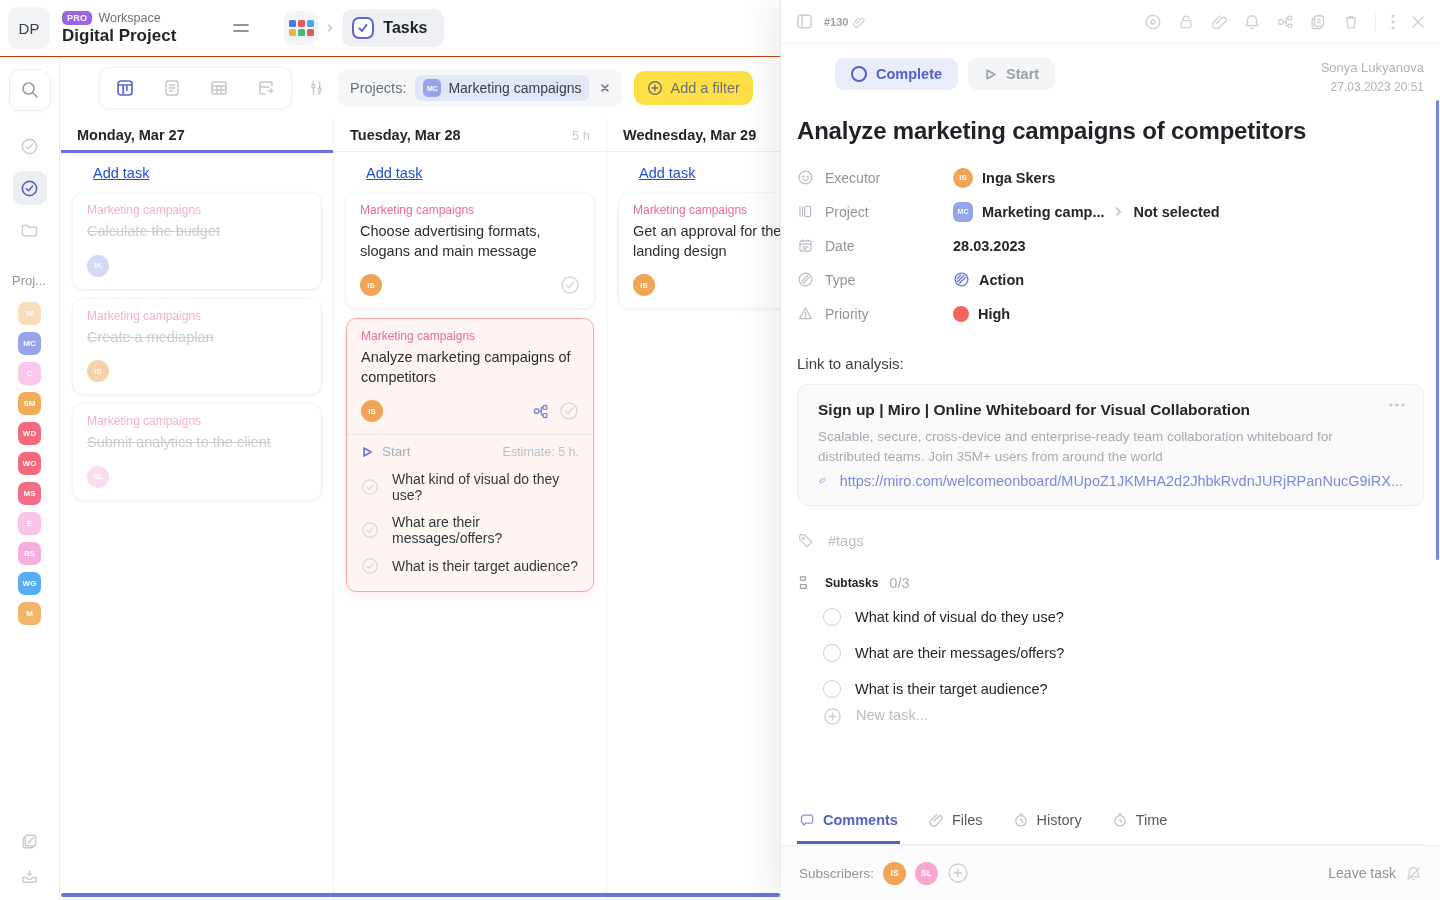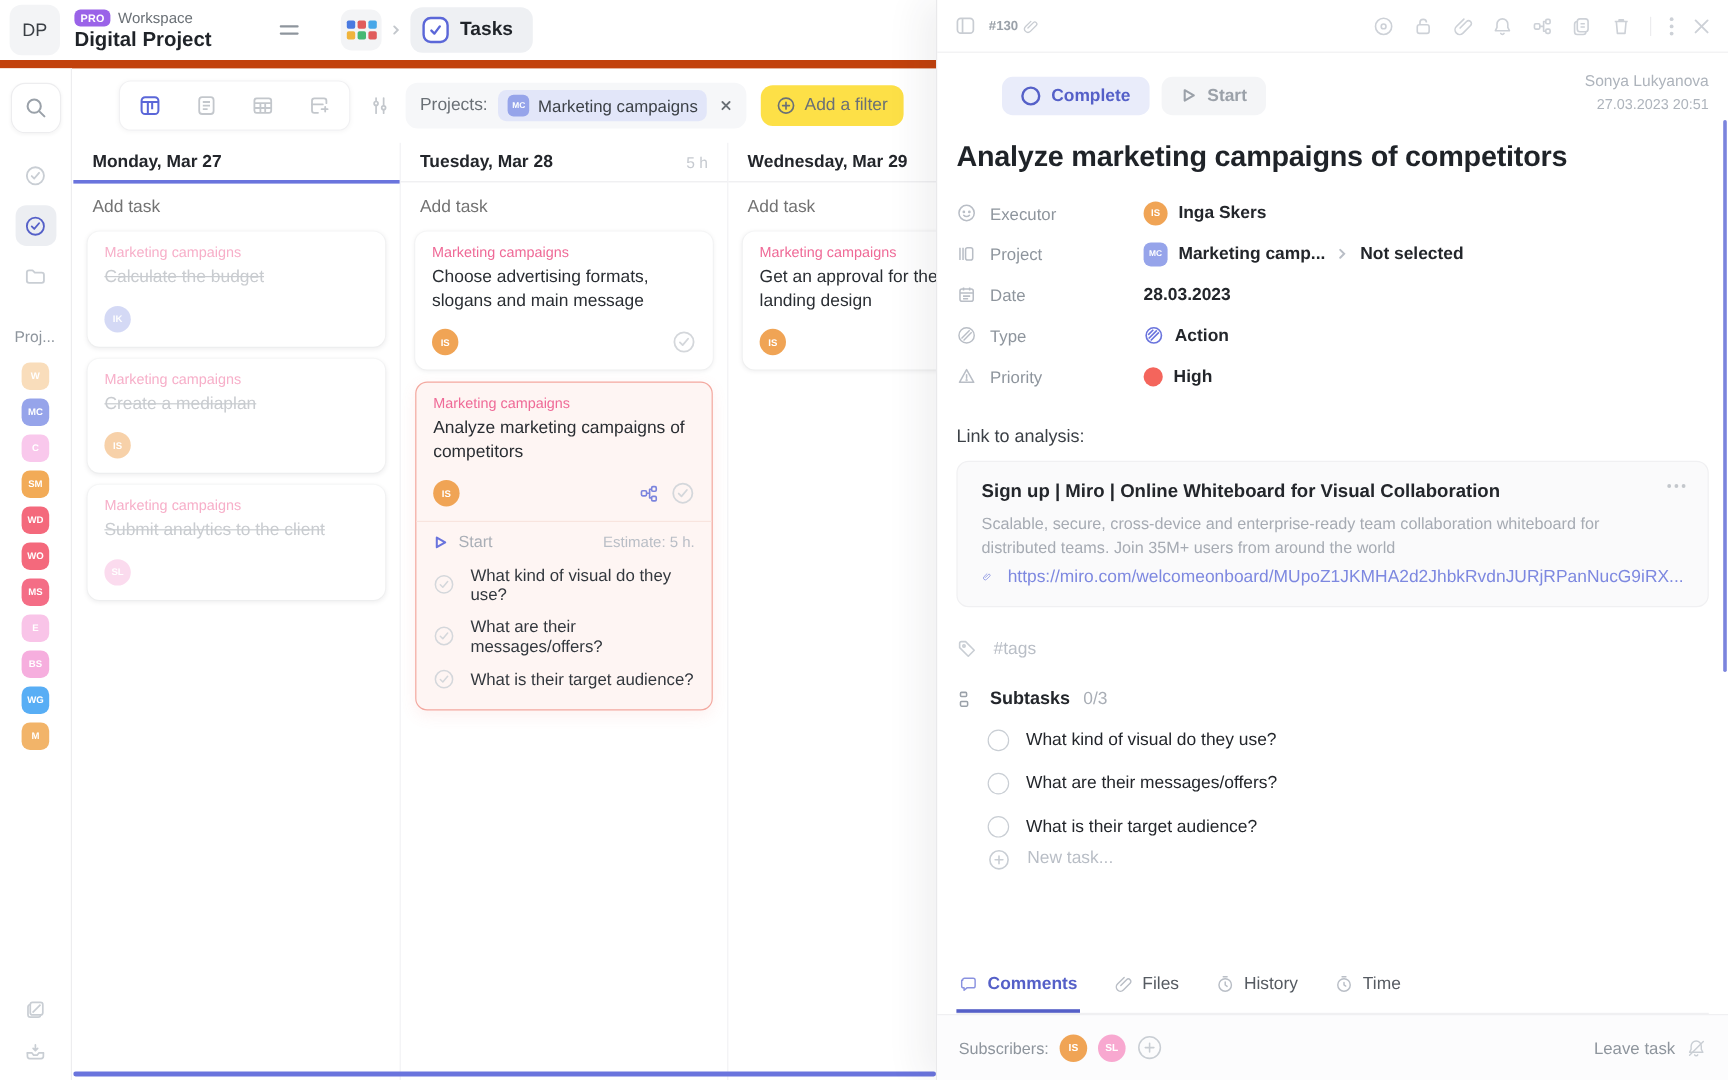--- a/index.html
+++ b/index.html
@@ -3,21 +3,21 @@
 <meta charset="utf-8">
 <style>
   * { margin:0; padding:0; box-sizing:border-box; }
   html,body { width:1440px; height:900px; overflow:hidden; background:#fff;
     font-family:"Liberation Sans", sans-serif; color:#23262b; }
 
   svg { display:block; }
 
   
   .topbar { position:absolute; left:0; top:0; width:780px; height:57px; background:#fff;
-    border-bottom:7px solid #c2410c; display:flex; align-items:center; z-index:4; }
+    border-bottom:1px solid #c2410c; display:flex; align-items:center; z-index:4; }
   .logo { width:42px; height:42px; margin-left:8px; border-radius:10px; background:#f3f4f6;
     display:flex; align-items:center; justify-content:center; font-size:15px; color:#3a3f45; }
   .ws { margin-left:12px; }
   .ws-top { display:flex; align-items:center; gap:6px; }
   .pro { background:#9a63e8; color:#fff; font-size:9px; font-weight:700; border-radius:5px;
     padding:2px 5px; letter-spacing:.3px; }
   .ws-label { font-size:12.5px; color:#6a7076; }
   .ws-name { font-size:17px; font-weight:700; color:#1f2328; margin-top:1px; }
   .hamburger { margin-left:54px; color:#8e959d; }
   .crumbs { display:flex; align-items:center; margin-left:32px; gap:7px; }
@@ -69,21 +69,21 @@
     padding:9px 13px; color:#6a7076; font-size:14.5px; }
 
   .columns { position:absolute; left:0; right:0; top:62px; bottom:0; display:flex; }
   .column { width:273px; flex:none; border-right:1px solid #f2f2f4; }
   .column:last-child { border-right:none; }
   .col-header { height:33px; display:flex; align-items:center; justify-content:space-between;
     padding:0 16px; border-bottom:1px solid #ededef; position:relative; }
   .col-title { font-size:14.5px; font-weight:700; color:#23262b; }
   .col-hours { font-size:13px; color:#c6cad0; }
   .col-header .active-bar { position:absolute; left:0; right:0; bottom:-2px; height:3px; background:#6a74dd; }
-  .add-task { padding:13px 16px 10px; font-size:14.5px; color:#737373; }
+  .add-task { padding:13px 32px 10px; font-size:14.5px; color:#1d4ed8;text-decoration:underline; }
   .cards { padding:2px 12px 12px; display:flex; flex-direction:column; gap:10px; }
   .card { background:#fff; border-radius:10px; padding:10px 14px 12px;
     box-shadow:0 1px 4px rgba(24,26,40,.08), 0 0 0 1px rgba(24,26,40,.02); }
   .card-proj { font-size:12px; color:#ef6a97; margin-bottom:5px; }
   .card-title { font-size:14.5px; color:#2a2e33; line-height:1.35; }
   .card-foot { display:flex; align-items:center; margin-top:13px; }
   .avatar { width:22px; height:22px; border-radius:50%; color:#fff; font-size:8px; font-weight:700;
     display:flex; align-items:center; justify-content:center; flex:none; }
   .foot-icons { margin-left:auto; display:flex; align-items:center; gap:10px; }
   .check-ic { color:#d4d7db; }
@@ -109,21 +109,21 @@
     border-left:1px solid #e9e9eb; box-shadow:-12px 0 30px rgba(40,40,60,.07); z-index:6;
     display:flex; flex-direction:column; }
   .p-header { height:44px; flex:none; display:flex; align-items:center; gap:10px; padding:0 14px;
     border-bottom:1px solid #f0f0f2; }
   .collapse-btn { color:#c9cdd3; }
   .task-id { display:flex; align-items:center; gap:3px; color:#9aa1a9; font-weight:700; font-size:11px; }
   .task-id svg { color:#c9cdd3; }
   .p-h-icons { margin-left:auto; display:flex; align-items:center; gap:15px; color:#cdd1d7; }
   .vdiv { width:1px; height:16px; background:#ececee; }
   .p-body { flex:1; display:flex; flex-direction:column; padding:0 16px; overflow:hidden; position:relative; }
-  .action-row { margin-top:14px; display:flex; gap:10px; align-items:flex-end;padding-left:38px; }
+  .action-row { margin-top:14px; display:flex; gap:10px; align-items:flex-start;padding-left:38px; }
   .btn { display:flex; align-items:center; gap:9px; border-radius:9px; padding:8px 16px;
     font-size:14.5px; font-weight:600; }
   .btn-complete { background:#e9ecfa; color:#5560c8; }
   .ring { width:16px; height:16px; border:2px solid #5560c8; border-radius:50%; }
   .btn-start { background:#f4f5f7; color:#9ba1a9; }
   .author { margin-left:auto; text-align:right; color:#aeb4bc; font-size:13px; line-height:1.5; }
   .author .date { font-size:12px; }
   .p-title { margin-top:21px; font-size:24px; font-weight:700; color:#1f2328; letter-spacing:-.2px; }
   .fields { margin-top:16px; }
   .frow { display:flex; align-items:center; height:34px; }
@@ -139,21 +139,21 @@
   .lc-title { font-size:15.5px; font-weight:700; color:#23262b; }
   .lc-dots { position:absolute; right:18px; top:18px; color:#c3c7cc; }
   .lc-desc { margin-top:8px; font-size:13.5px; color:#a6abb3; line-height:1.55; max-width:575px; }
   .lc-url { margin-top:5px; display:flex; align-items:flex-start; gap:14px; color:#7d88e0; font-size:14.5px;
     white-space:nowrap; overflow:hidden; }
   .tags-row { margin-top:26px; display:flex; align-items:center; gap:13px; color:#b9bec6; font-size:14.5px; }
   .tags-row svg { color:#c9ced4; }
   .subtasks { margin-top:24px; }
   .st-head { display:flex; align-items:center; gap:11px; }
   .st-head svg { color:#9aa1a9; }
-  .st-title { font-size:15px; font-weight:700; color:#23262b; }
+  .st-title { font-size:12px; font-weight:700; color:#23262b; }
   .st-count { font-size:14.5px; color:#a9aeb6; }
   .st-item { display:flex; align-items:center; gap:14px; height:36px; padding-left:26px; font-size:14.5px;
     color:#23262b; }
   .st-circle { width:18px; height:18px; border:1.5px solid #c9ced4; border-radius:50%; flex:none; }
   .st-new { display:flex; align-items:flex-start; gap:14px; height:36px; padding-left:26px;
     font-size:14.5px; color:#b9bec6; }
   .st-new svg { color:#c9ced4; }
   .p-tabs { margin-top:auto; display:flex; gap:26px; border-bottom:1px solid #f0f0f2; }
   .tab { display:flex; align-items:center; gap:8px; font-size:14.5px; color:#565b62; padding:8px 2px 13px;
     border-bottom:3px solid transparent; }

